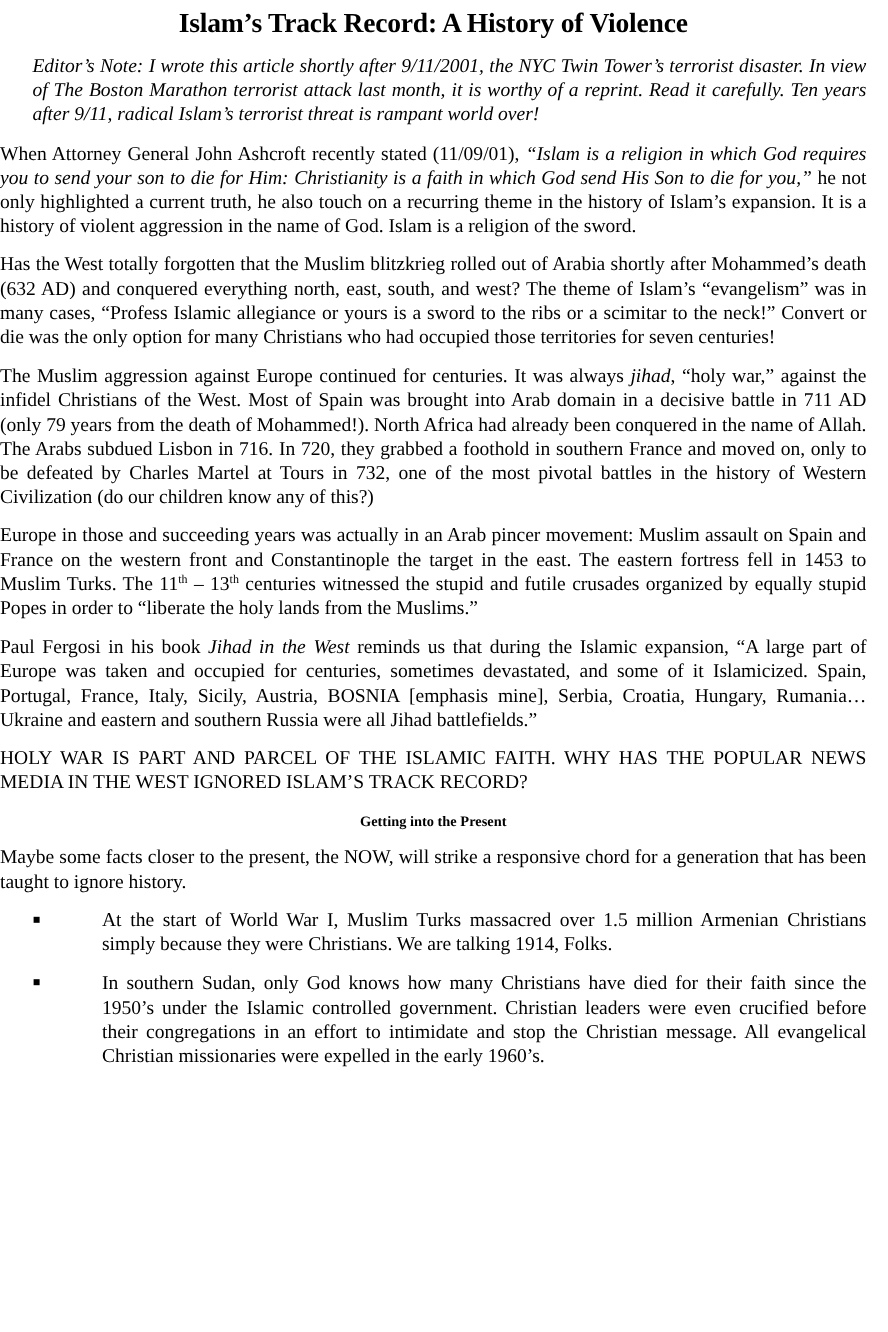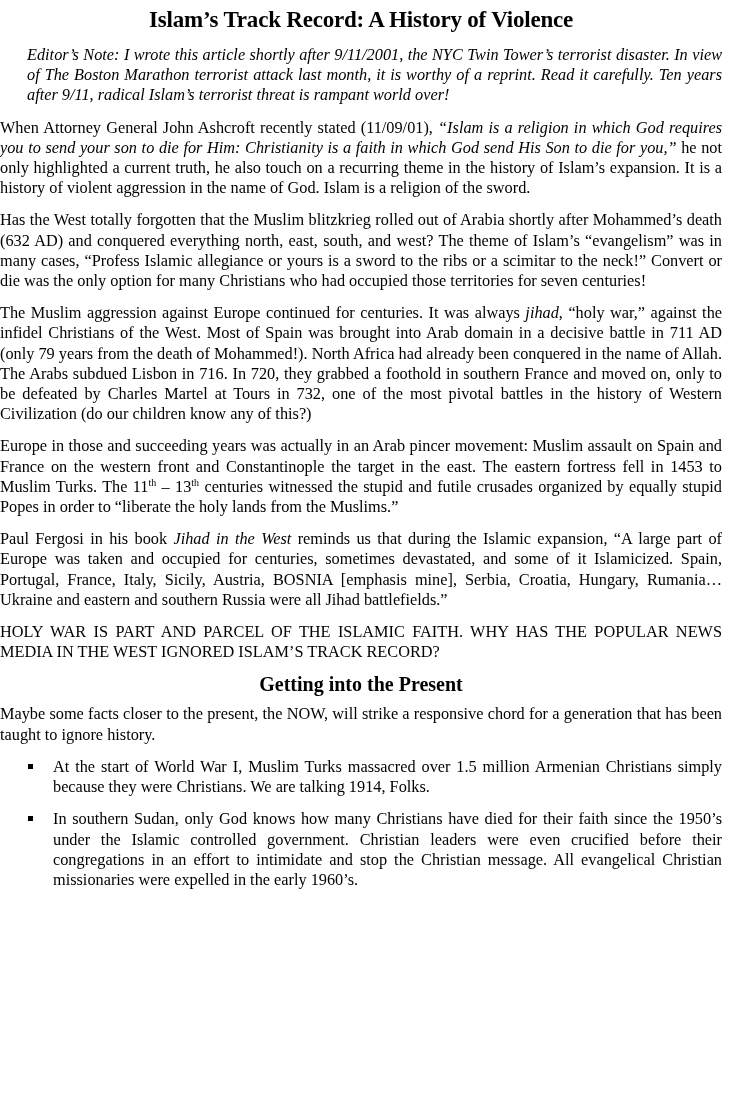--- a/index.html
+++ b/index.html
@@ -12,25 +12,25 @@
     h1 {
       font-family: "Liberation Serif", serif; font-weight: bold;
       font-size: 23px; line-height: 28px; text-align: center;
       margin: 2px 0 11px 0; letter-spacing: -0.2px;
     }
     p { margin: 0 0 12px 0; text-align: justify; }
     p.note { font-style: italic; margin-left: 27px; }
     em { }
     h2 {
       font-family: "Liberation Serif", serif; font-weight: bold;
-      font-size: 20px; line-height: 20px; text-align: center;
+      font-size: 12px; line-height: 20px; text-align: center;
       margin: 2px 0 10px 0;
     }
     ul { list-style: none; margin: 0; padding: 0; }
-    li { display: flex; margin: 0 0 12px 0; }
+    li { display: flex; margin: 0 0 12px 0; gap: 32px; }
     .bullet {
       flex: 0 0 auto; width: 5px; height: 5px; background: #000;
       margin: 7px 0 0 28px;
     }
     .li-text { flex: 1; margin-left: 20px; text-align: justify; }
     sup { font-size: 10px; line-height: 0; vertical-align: 6px; }
   </style>
 </head>
 <body>
 

